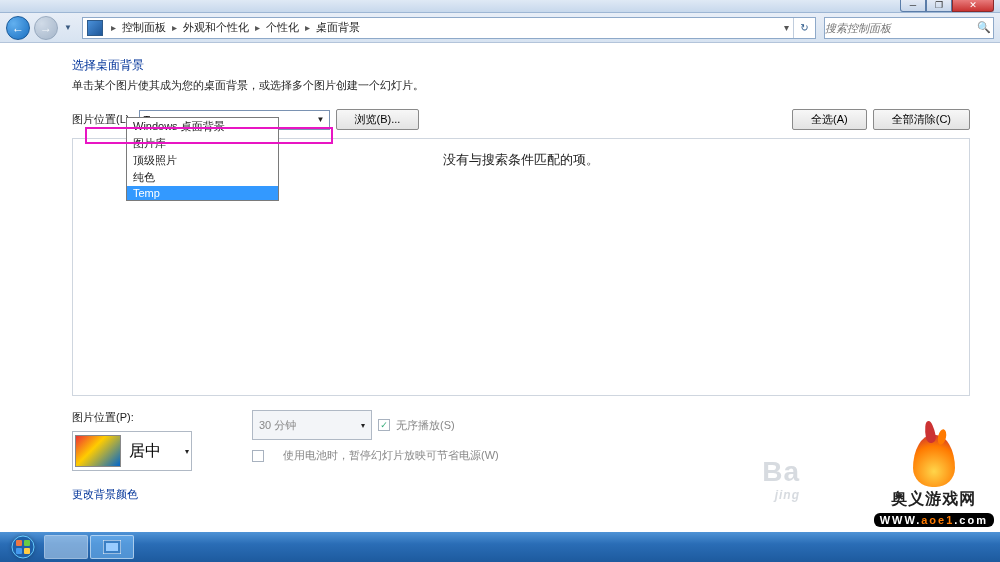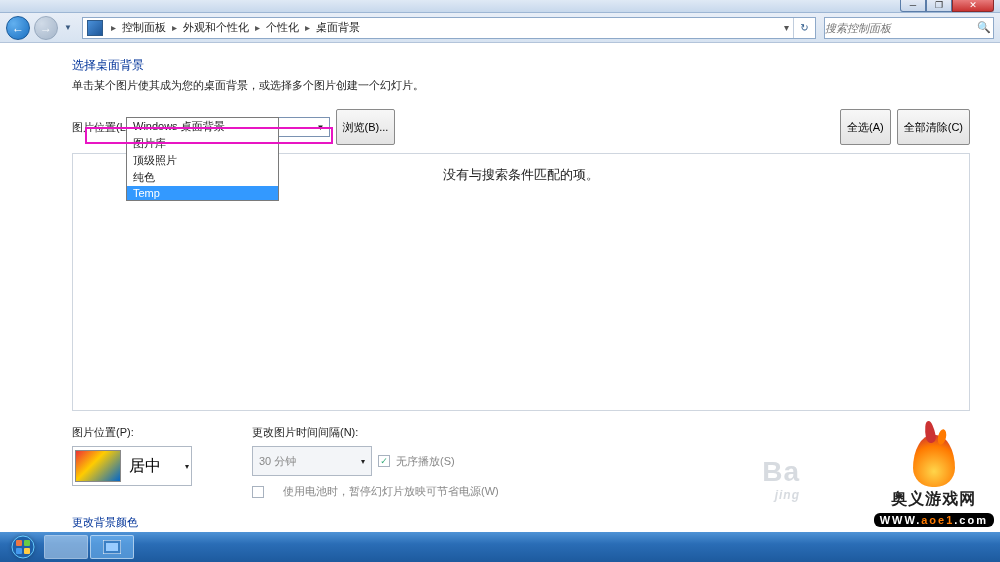--- a/index.html
+++ b/index.html
@@ -31,21 +31,21 @@
 
 
 .content { padding: 14px 30px 0 72px; }
 .heading { color: #003399; font-size: 12px; margin-bottom: 4px; }
 .subheading { font-size: 11px; color: #222; margin-bottom: 16px; }
 
 .row-top { display: flex; align-items: center; gap: 6px; }
 .lbl { font-size: 11px; color: #222; }
 .combo { width: 191px; height: 20px; border: 1px solid #7a92b2; background: #fff; display: flex; align-items: center; padding: 0 4px; font-size: 11px; position: relative; }
 .combo-arrow { margin-left: auto; font-size: 8px; color: #222; }
-.btn { height: 36px; padding: 0 6px; font-size: 11px; background: linear-gradient(#f7f7f7,#e3e3e3); border: 1px solid #8a8a8a; border-radius: 2px; display: flex; align-items: center; }
+.btn { height: 21px; padding: 0 18px; font-size: 11px; background: linear-gradient(#f7f7f7,#e3e3e3); border: 1px solid #8a8a8a; border-radius: 2px; display: flex; align-items: center; }
 .spacer { flex: 1; }
 .right-btns { display: flex; gap: 6px; }
 
 
 .dropdown { position: absolute; left: 126px; top: 117px; width: 153px; background: #fff; border: 1px solid #7a7a7a; z-index: 5; }
 .dd-item { font-size: 11px; padding: 1px 6px; color: #222; }
 .dd-selected { background: #3399ff; color: #fff; }
 
 
 .highlight { position: absolute; left: 85px; top: 127px; width: 248px; height: 17px; border: 2px solid #e815c3; z-index: 10; pointer-events: none; }
@@ -147,21 +147,20 @@
   <div class="bottom">
     <div class="bcol">
       <div class="blabel">图片位置(P):</div>
       <div class="pos-combo">
         <div class="thumb"></div>
         <span>居中</span>
         <span class="combo-arrow" style="margin-left:auto">▾</span>
       </div>
     </div>
     <div class="bcol">
-      <div class="blabel">更改图片时间间隔(N):</div>
       <div class="interval-wrap">
         <div class="shuffle-row">
           <div class="combo2">
             <span>30 分钟</span>
             <span class="combo-arrow" style="margin-left:auto">▾</span>
           </div>
           <span class="chk">✓</span>
           <span class="lbl" style="color:#888">无序播放(S)</span>
         </div>
         <div class="chk-row">

